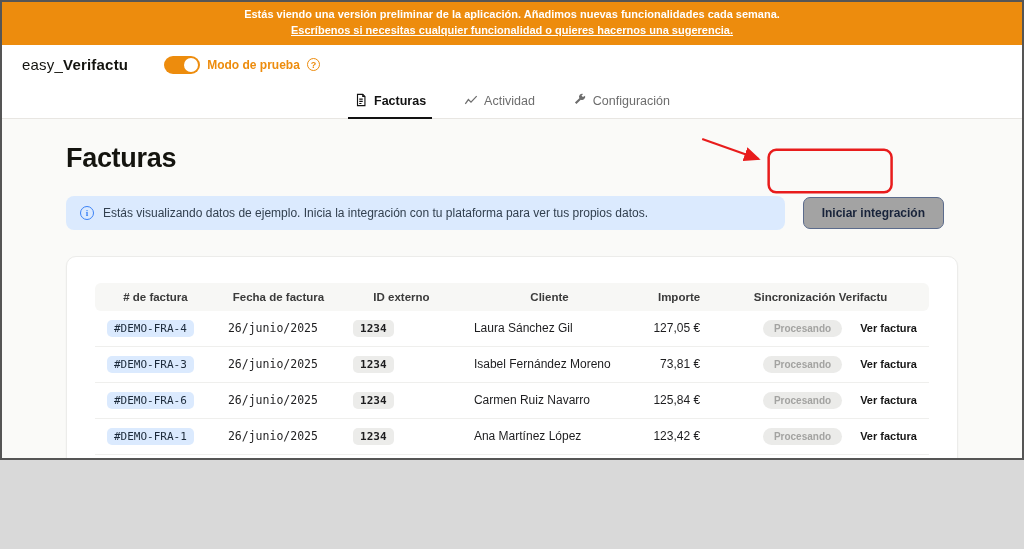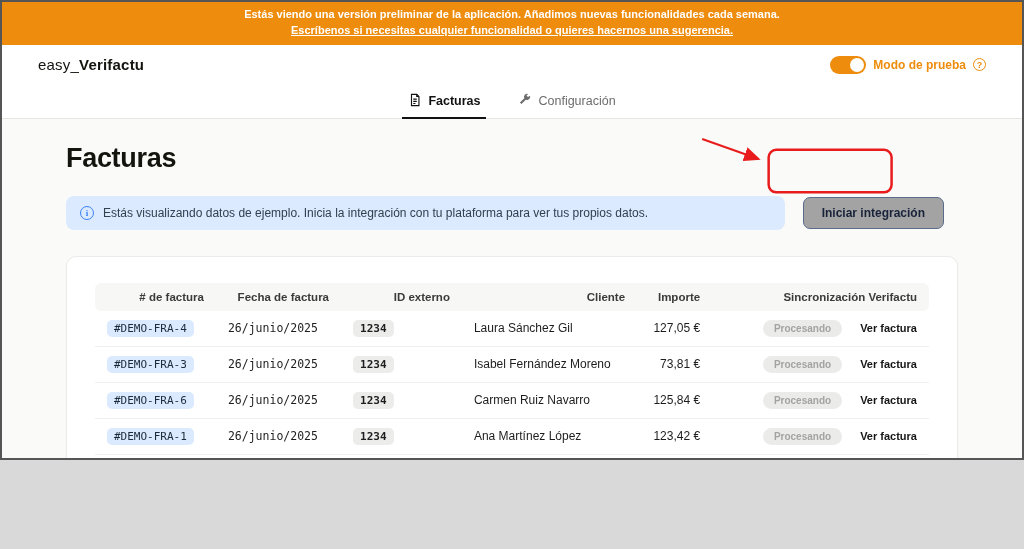--- a/index.html
+++ b/index.html
@@ -26,22 +26,23 @@
     background:var(--accent);
     color:#fff;text-align:center;
     padding:5px 0 6px;
     font-size:11px;font-weight:700;line-height:1.45;
   }
   .top-banner a{color:#fff;text-decoration:underline;display:block;cursor:pointer;}
   
   .app-header{
     background:#fff;
     height:40px;
-    display:flex;align-items:center;justify-content:space-between;
-    padding:0 36px;
+    display:flex;align-items:center;
+    padding:0 20px;
+    gap:36px;
   }
   .logo{font-size:15px;color:#14140f;letter-spacing:.2px;}
   .logo .bold{font-weight:800;}
   .test-mode{display:flex;align-items:center;gap:7px;}
   .toggle{
     width:36px;height:18px;border-radius:10px;
     background:var(--accent);position:relative;display:inline-block;cursor:pointer;
   }
   .toggle .knob{
     position:absolute;top:2px;right:2px;width:14px;height:14px;border-radius:50%;background:#fff;
@@ -89,21 +90,21 @@
     font-family:"Liberation Sans",sans-serif;
   }
   
   .card{
     background:#fff;border:1px solid #ececea;border-radius:10px;
     box-shadow:0 1px 2px rgba(0,0,0,.05);
     padding:26px 28px 16px;
   }
   table{width:100%;border-collapse:separate;border-spacing:0;font-size:12px;color:#1d1d1f;}
   thead th{
-    background:#f7f7f5;padding:8px 12px;text-align:right;
+    background:#f7f7f5;padding:8px 12px;text-align:center;
     font-size:11.5px;font-weight:600;color:#3b3b3b;white-space:nowrap;
   }
   thead th:first-child{border-radius:6px 0 0 6px;}
   thead th:last-child{border-radius:0 6px 6px 0;}
   th.num,td.num{text-align:right;}
   tbody td{padding:9px 12px;border-bottom:1px solid #efefed;vertical-align:middle;}
   .badge{font-family:"DejaVu Sans Mono",monospace;font-size:11px;padding:2px 7px;border-radius:5px;display:inline-block;}
   .badge-blue{background:var(--blue-badge);color:#1c2a3a;}
   .badge-gray{background:#ececea;color:#1d1d1f;font-weight:700;}
   td.date{font-family:"DejaVu Sans Mono",monospace;font-size:11.5px;}
@@ -158,20 +159,28 @@
   <nav class="tabs">
     <div class="tab active">
       <span>
         <svg viewBox="0 0 16 16" width="14" height="14" fill="none" stroke="currentColor" stroke-width="1.3">
           <path d="M4 1.5h6l2.5 2.5v10.5H4z"></path>
             <path d="M10 1.5V4h2.5"></path>
             <path d="M6 7h4M6 9.5h4M6 12h2.5"></path>
         </svg>
       </span>
       <span>Facturas</span>
+    </div>
+    <div class="tab">
+      <span>
+        <svg viewBox="0 0 16 16" width="14" height="14" fill="none" stroke="currentColor" stroke-width="1.4">
+          <polyline points="1.5,12.5 5,7.5 8,10.5 14.5,3.5"></polyline>
+        </svg>
+      </span>
+      <span>Actividad</span>
     </div>
     <div class="tab">
       <span>
         <svg viewBox="0 0 16 16" width="14" height="14" fill="currentColor">
           <path d="M13.8 3.2a3.6 3.6 0 0 1-4.9 4.4l-5 5-1.7-1.7 5-5a3.6 3.6 0 0 1 4.4-4.9L9.7 2.9l1.6 1.6 2.5-1.3z"></path>
         </svg>
       </span>
       <span>Configuración</span>
     </div>
   </nav>

